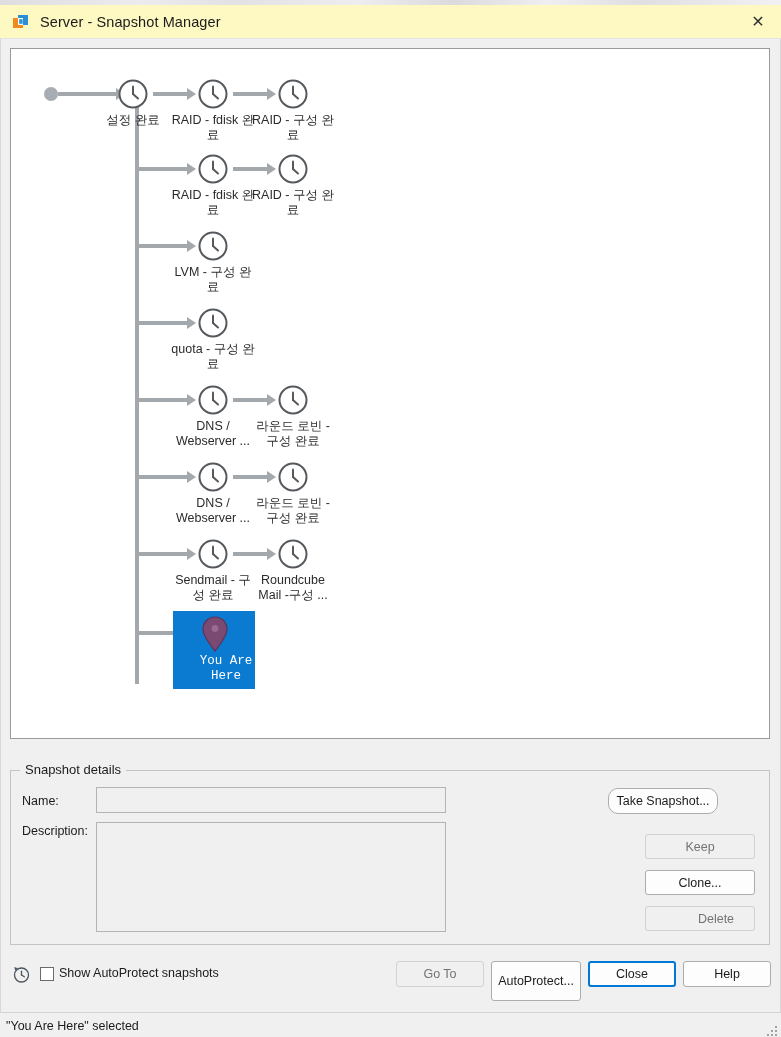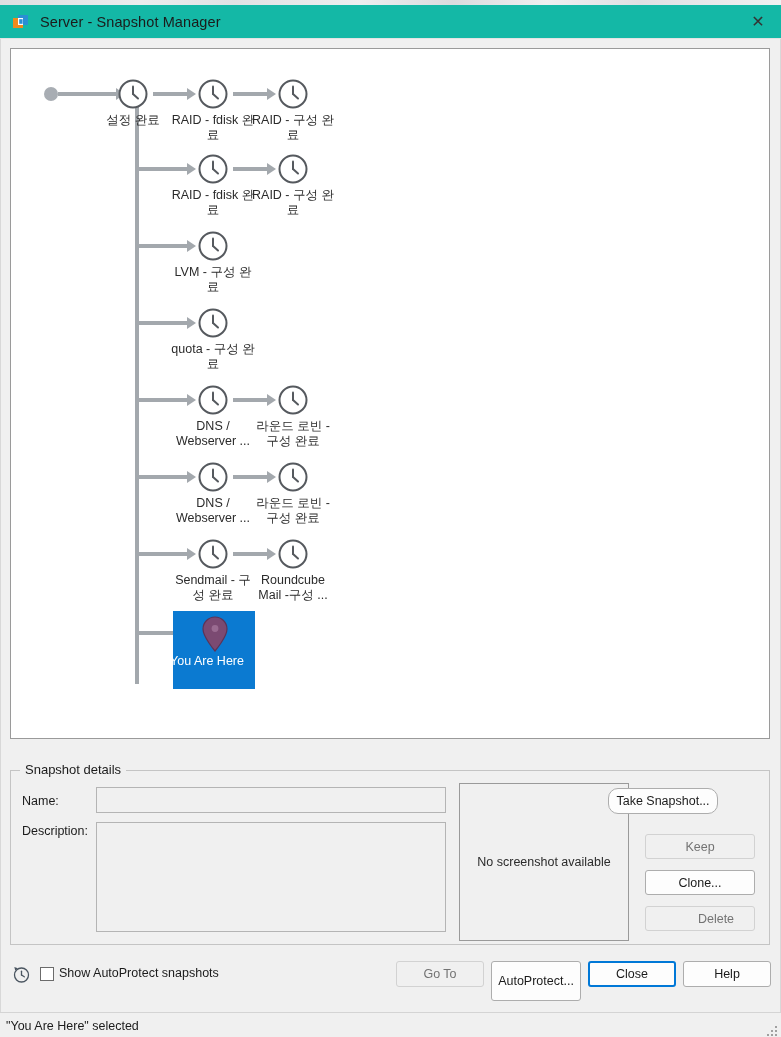--- a/index.html
+++ b/index.html
@@ -17,21 +17,21 @@
   
   .bleed-strip {
     position: absolute; left: 0; top: 0; width: 781px; height: 6px;
     background: linear-gradient(90deg,#cfcfd4 0%,#e9e9ec 18%,#d6d6da 30%,#ececef 46%,
                 #c9c9cf 58%,#eeeef1 70%,#d2d2d8 82%,#f2f2f4 100%);
     opacity: .55;
   }
   
   .titlebar {
     position: absolute; left: 0; top: 5px; width: 781px; height: 33px;
-    background: #14b8a6;
+    background: #fef9c3;
     border-bottom: 1px solid #e3e3e3;
     display: flex; align-items: center;
   }
   .title-icon {
     width: 18px; height: 18px; margin-left: 12px; position: relative; flex: none;
   }
   .title-text {
     margin-left: 10px; font-size: 14.5px; color: #1b1b1b; letter-spacing: .1px;
   }
   .title-close {
@@ -304,36 +304,33 @@
 
     <div class="conn conn-h" style="left:124px; top:582px; width:52px;"></div>
     <div class="arrow" style="left:176px; top:578px;"></div>
     <div class="sel-box" style="left:162px; top:562px; width:82px; height:78px;"></div>
     <div style="position:absolute; left:191px; top:567px; width:26px; height:36px;">
       <svg width="26" height="36" viewBox="0 0 26 36">
         <path d="M13 1 C6.4 1 1 6.4 1 13 C1 21 13 35 13 35 C13 35 25 21 25 13 C25 6.4 19.6 1 13 1 Z" fill="#7b4a72" stroke="#5d3356" stroke-width="1.2"></path>
         <circle cx="13" cy="12.5" r="3.4" fill="#9a6b91"></circle>
       </svg>
     </div>
-    <div class="sel-label" style="left:155px; top:605px;">You Are Here</div>
+    <div class="sel-label" style="left:174px; top:605px;font-family:Liberation Mono, monospace;">You Are Here</div>
 
   </div>
 
   <div class="groupbox"></div>
   <div class="group-legend">Snapshot details</div>
 
   <div class="fld-label" style="left:22px; top:794px;">Name:</div>
   <input class="textbox" style="left: 96px; top: 787px; width: 350px; height: 26px;" readonly="" value="">
 
   <div class="fld-label" style="left:22px; top:824px;">Description:</div>
   <textarea class="textbox" style="left: 96px; top: 822px; width: 350px; height: 110px; resize: none;" readonly=""></textarea>
 
-  <div class="shot-box">
-    <div class="shot-text">No screenshot available</div>
-  </div>
 
   <button class="btn" style="left:608px; top:788px; width:110px; height:26px;border-radius:10px;">Take Snapshot...</button>
   <button class="btn disabled" style="left:645px; top:834px; width:110px; height:25px;">Keep</button>
   <button class="btn" style="left:645px; top:870px; width:110px; height:25px;">Clone...</button>
   <button class="btn disabled" style="left:645px; top:906px; width:110px; height:25px;padding-left:32px;">Delete</button>
 
   <div class="hist-icon">
     <svg width="19" height="19" viewBox="0 0 19 19">
       <circle cx="9.5" cy="10" r="7" fill="none" stroke="#4a5560" stroke-width="1.3"></circle>
       <line x1="9.5" y1="10" x2="9.5" y2="6.2" stroke="#4a5560" stroke-width="1.3" stroke-linecap="round"></line>

